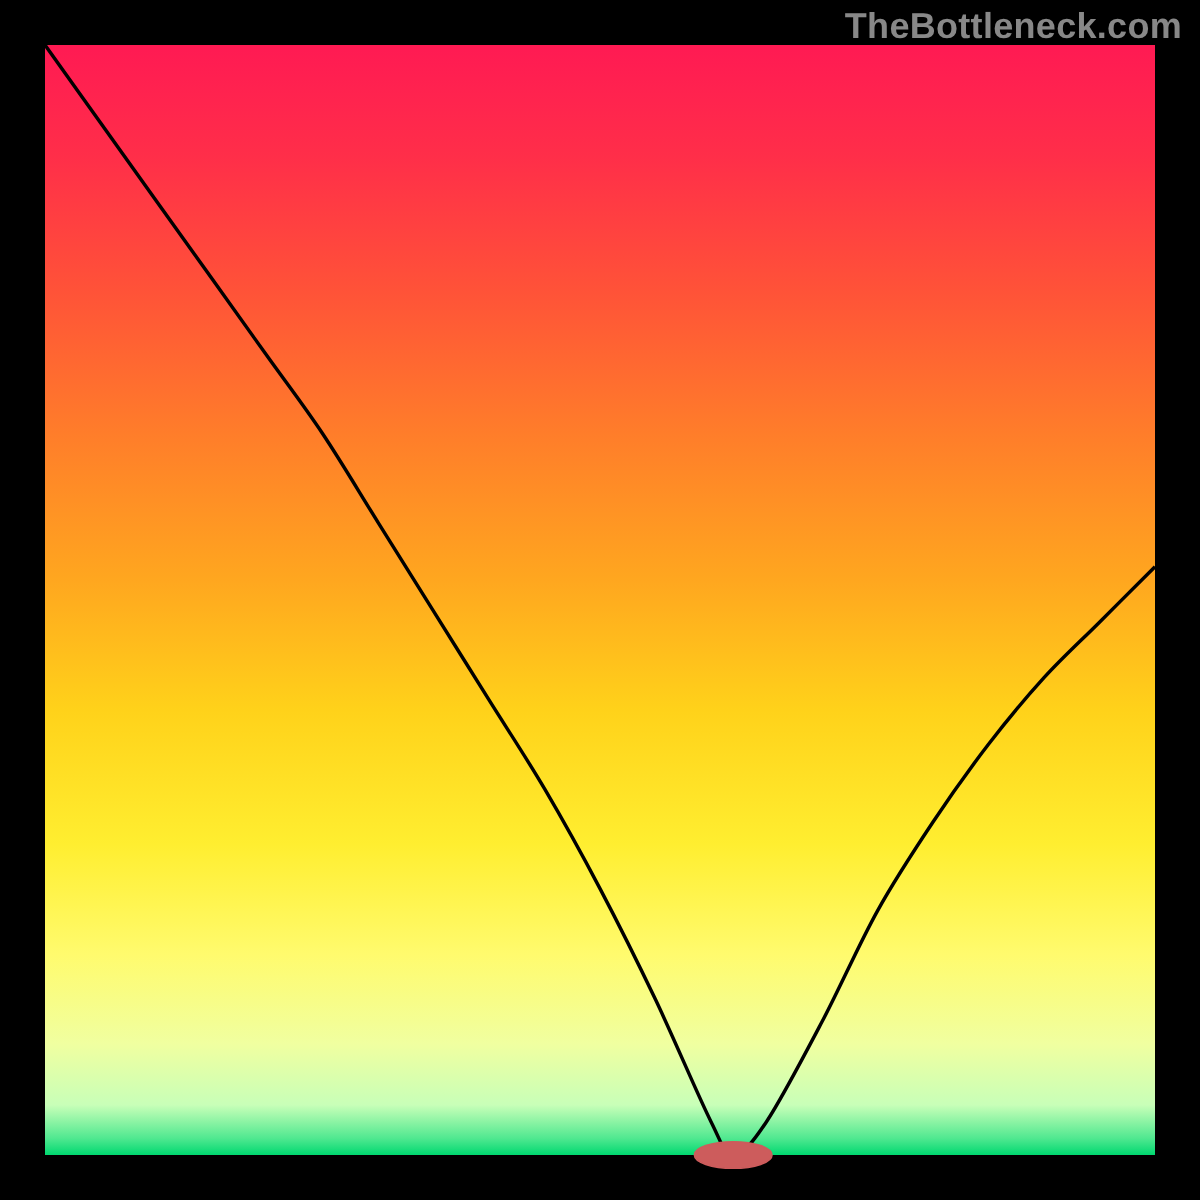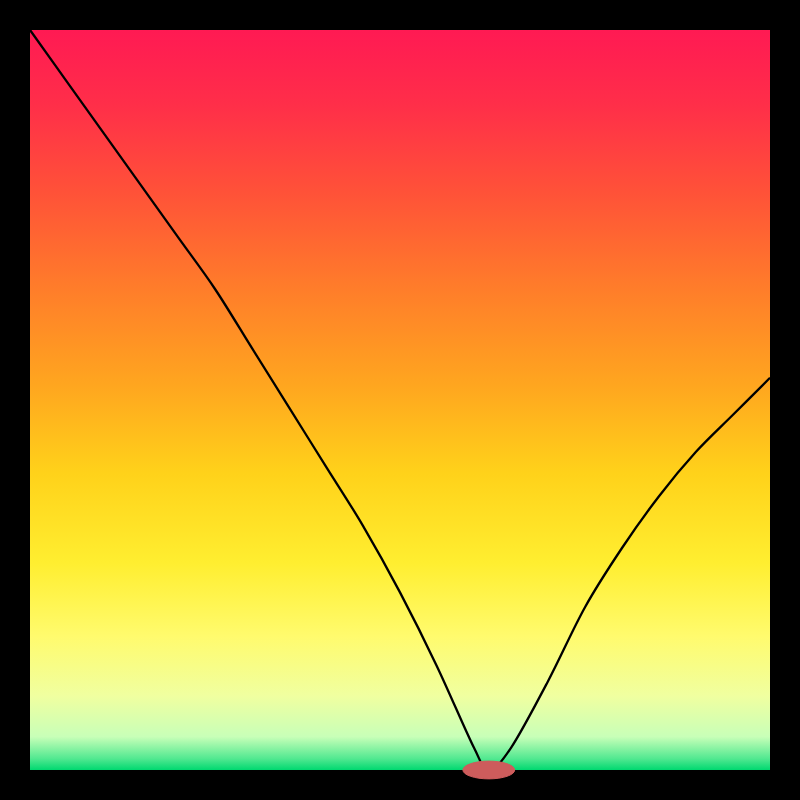--- a/index.html
+++ b/index.html
@@ -47,13 +47,14 @@
           <stop offset="90%" stop-color="#f0ffa0"></stop>
           <stop offset="95.5%" stop-color="#c8ffb8"></stop>
           <stop offset="98.5%" stop-color="#50e890"></stop>
           <stop offset="100%" stop-color="#00d870"></stop>
         </linearGradient>
     </defs>
     <rect id="plot-rect" fill="url(#bg-grad)" x="30" y="30" width="740" height="740"></rect>
     <path id="curve-path" fill="none" stroke-width="2.3" d="M 30 30 C 36.166666666666664 38.633333333333326 54.666666666666664 64.53333333333329 67 81.79999999999995 C 79.33333333333333 99.06666666666662 91.66666666666667 116.33333333333336 104 133.60000000000002 C 116.33333333333333 150.8666666666667 128.66666666666666 168.13333333333333 141 185.39999999999998 C 153.33333333333334 202.66666666666663 165.66666666666666 219.93333333333334 178 237.20000000000002 C 190.33333333333334 254.4666666666667 202.66666666666666 270.5 215 289 C 227.33333333333334 307.5 239.66666666666666 328.4666666666667 252 348.20000000000005 C 264.3333333333333 367.9333333333334 276.6666666666667 387.6666666666667 289 407.40000000000003 C 301.3333333333333 427.1333333333334 313.6666666666667 446.8666666666668 326 466.6000000000001 C 338.3333333333333 486.33333333333337 350.6666666666667 504.8333333333333 363 525.8 C 375.3333333333333 546.7666666666667 387.66666666666663 568.9666666666667 400 592.4 C 412.33333333333337 615.8333333333333 424.66666666666674 640.5 437.00000000000006 666.4 C 449.33333333333337 692.3 465.3666666666667 730.5333333333333 474 747.8 C 482.6333333333333 765.0666666666666 482.6333333333333 770 488.8 770 C 494.9666666666667 770 501.1333333333333 762.5999999999999 511 747.8 C 520.8666666666667 733 535.6666666666666 704.6333333333333 548 681.2 C 560.3333333333334 657.7666666666668 572.6666666666666 629.4000000000001 585 607.2 C 597.3333333333334 585 609.6666666666666 566.5 622 548 C 634.3333333333334 529.5 646.6666666666666 512.2333333333333 659 496.2 C 671.3333333333334 480.1666666666667 683.6666666666666 465.36666666666673 696 451.80000000000007 C 708.3333333333334 438.2333333333334 720.6666666666666 427.1333333333334 733 414.8 C 745.3333333333334 402.46666666666664 763.8333333333334 383.96666666666664 770 377.79999999999995" stroke="#000000"></path>
     <ellipse id="marker" cx="488.8" cy="770" rx="25.900000000000002" ry="8.88" fill="#cd5c5c" stroke="#cd5c5c" stroke-width="1"></ellipse>
   </svg>
+  <div class="watermark">TheBottleneck.com</div>
 </div>
 
 </body></html>

